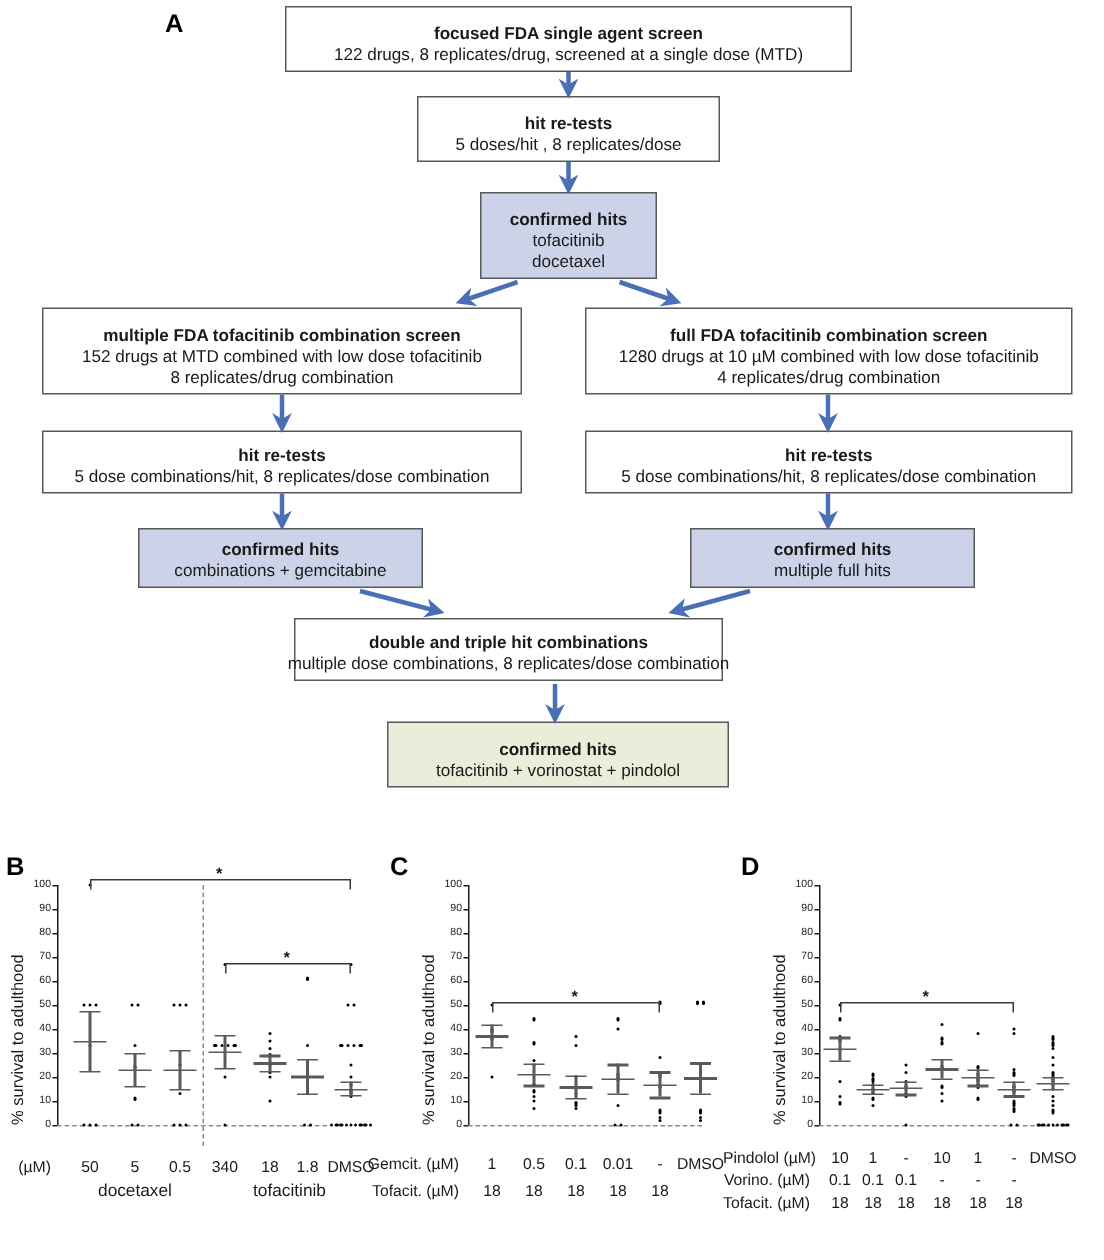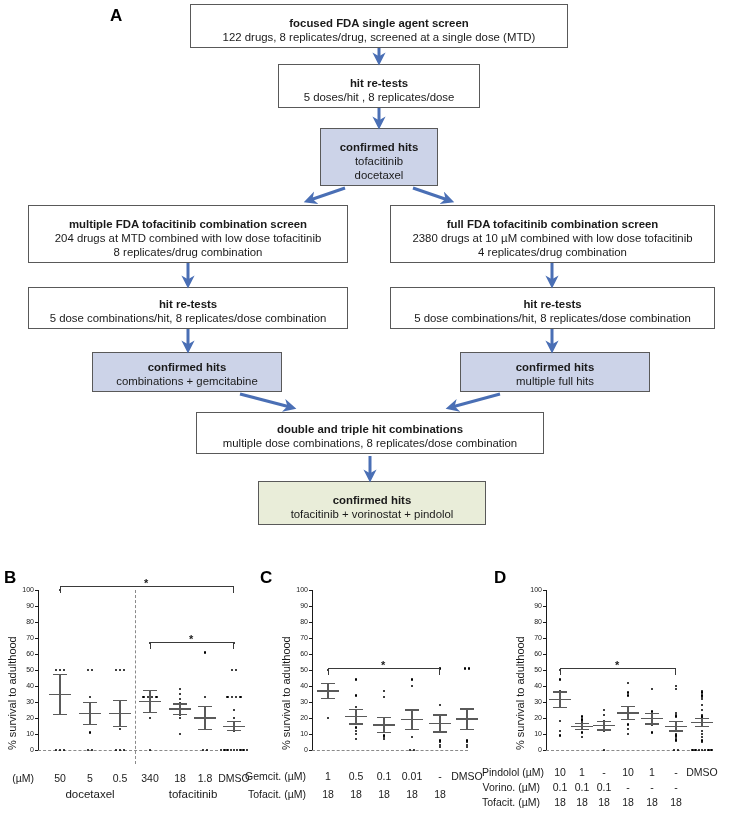--- a/index.html
+++ b/index.html
@@ -59,45 +59,45 @@
       <div class="ttl">hit re-tests</div>
       <div class="sub">5 doses/hit , 8 replicates/dose</div>
     </div>
     <div class="fbox blue" style="left: 320px; top: 128px; width: 118px; height: 58px;">
       <div class="ttl">confirmed hits</div>
       <div class="sub">tofacitinib</div>
       <div class="sub">docetaxel</div>
     </div>
     <div class="fbox" style="left: 28px; top: 205px; width: 320px; height: 58px;">
       <div class="ttl">multiple FDA tofacitinib combination screen</div>
-      <div class="sub">204 drugs at MTD combined with low dose tofacitinib</div>
+      <div class="sub">152 drugs at MTD combined with low dose tofacitinib</div>
       <div class="sub">8 replicates/drug combination</div>
     </div>
     <div class="fbox" style="left: 390px; top: 205px; width: 325px; height: 58px;">
       <div class="ttl">full FDA tofacitinib combination screen</div>
-      <div class="sub">2380 drugs at 10 µM combined with low dose tofacitinib</div>
+      <div class="sub">1280 drugs at 10 µM combined with low dose tofacitinib</div>
       <div class="sub">4 replicates/drug combination</div>
     </div>
     <div class="fbox" style="left: 28px; top: 287px; width: 320px; height: 42px;">
       <div class="ttl">hit re-tests</div>
       <div class="sub">5 dose combinations/hit, 8 replicates/dose combination</div>
     </div>
     <div class="fbox" style="left: 390px; top: 287px; width: 325px; height: 42px;">
       <div class="ttl">hit re-tests</div>
       <div class="sub">5 dose combinations/hit, 8 replicates/dose combination</div>
     </div>
     <div class="fbox blue" style="left: 92px; top: 352px; width: 190px; height: 40px;">
       <div class="ttl">confirmed hits</div>
       <div class="sub">combinations + gemcitabine</div>
     </div>
     <div class="fbox blue" style="left: 460px; top: 352px; width: 190px; height: 40px;">
       <div class="ttl">confirmed hits</div>
       <div class="sub">multiple full hits</div>
     </div>
-    <div class="fbox" style="left: 196px; top: 412px; width: 348px; height: 42px;">
+    <div class="fbox" style="left: 196px; top: 412px; width: 286px; height: 42px;">
       <div class="ttl">double and triple hit combinations</div>
       <div class="sub">multiple dose combinations, 8 replicates/dose combination</div>
     </div>
     <div class="fbox green" style="left: 258px; top: 481px; width: 228px; height: 44px;">
       <div class="ttl">confirmed hits</div>
       <div class="sub">tofacitinib + vorinostat + pindolol</div>
     </div>
     <svg class="arrow" width="18" height="22" style="left: 370px; top: 44px;">
       <defs>
         <marker id="ah0" markerWidth="5" markerHeight="5" refX="2.2" refY="2.2" orient="auto">

